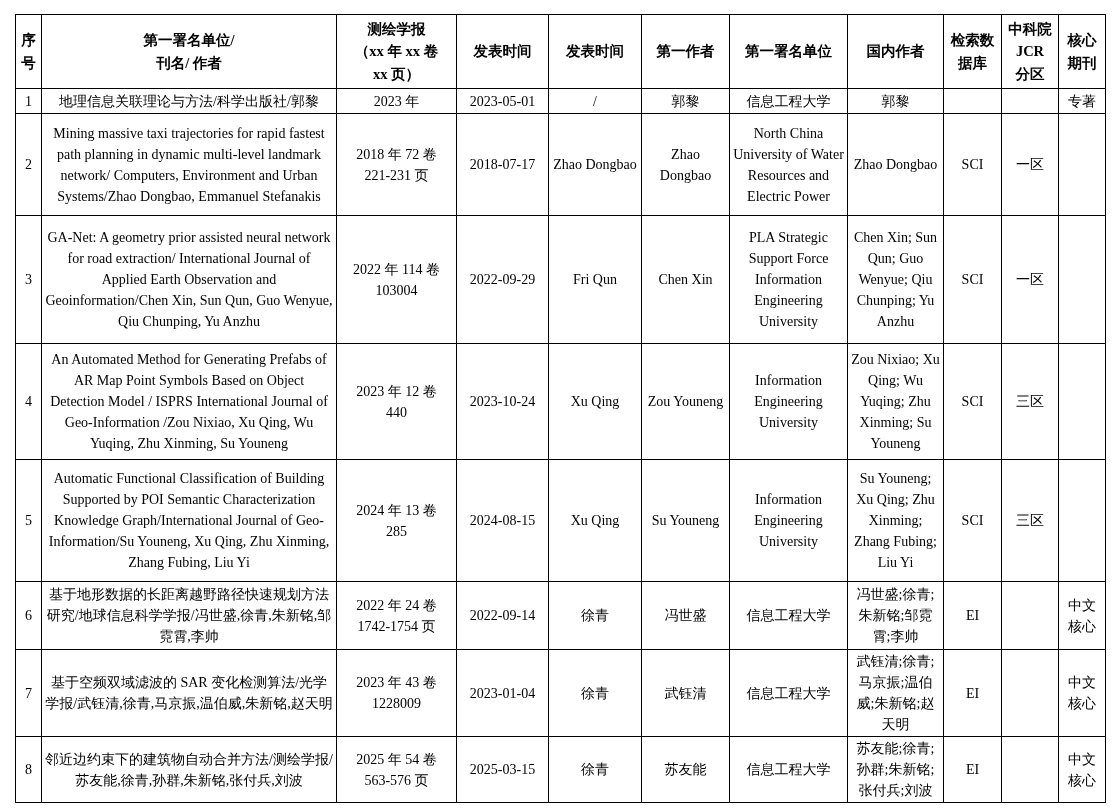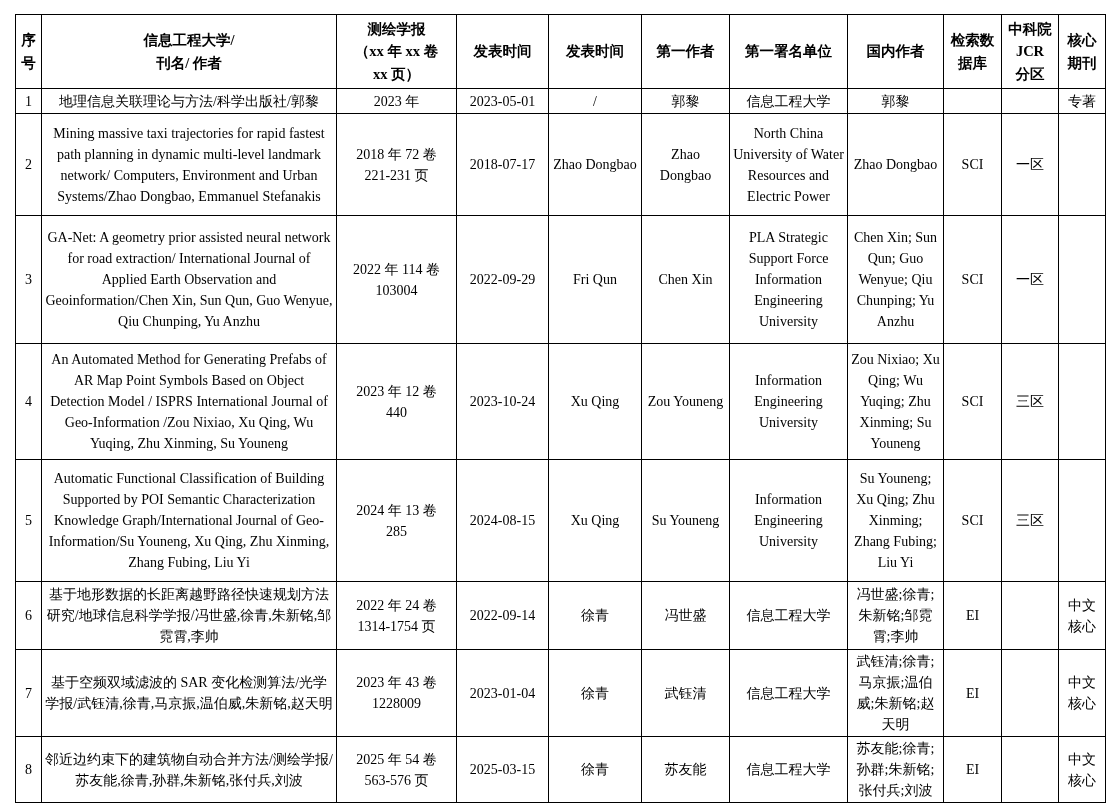--- a/index.html
+++ b/index.html
@@ -53,21 +53,21 @@
         <col style="width: 118px;">
         <col style="width: 96px;">
         <col style="width: 58px;">
         <col style="width: 57px;">
         <col style="width: 47px;">
       </colgroup>
       <thead>
         <tr style="height: 74px;">
           <th>序
 号</th>
-          <th>信息工程大学/
+          <th>第一署名单位/
 刊名/ 作者</th>
           <th>测绘学报
 （xx 年 xx 卷
 xx 页）</th>
           <th>发表时间</th>
           <th>发表时间</th>
           <th>第一作者</th>
           <th>第一署名单位</th>
           <th>国内作者</th>
           <th>检索数
@@ -146,21 +146,21 @@
           <td>Information Engineering University</td>
           <td>Su Youneng; Xu Qing; Zhu Xinming; Zhang Fubing; Liu Yi</td>
           <td>SCI</td>
           <td>三区</td>
           <td></td>
         </tr>
         <tr style="height: 68px;">
           <td>6</td>
           <td>基于地形数据的长距离越野路径快速规划方法研究/地球信息科学学报/冯世盛,徐青,朱新铭,邹霓霄,李帅</td>
           <td>2022 年 24 卷
-1314-1754 页</td>
+1742-1754 页</td>
           <td>2022-09-14</td>
           <td>徐青</td>
           <td>冯世盛</td>
           <td>信息工程大学</td>
           <td>冯世盛;徐青;朱新铭;邹霓霄;李帅</td>
           <td>EI</td>
           <td></td>
           <td>中文核心</td>
         </tr>
         <tr style="height: 80px;">

